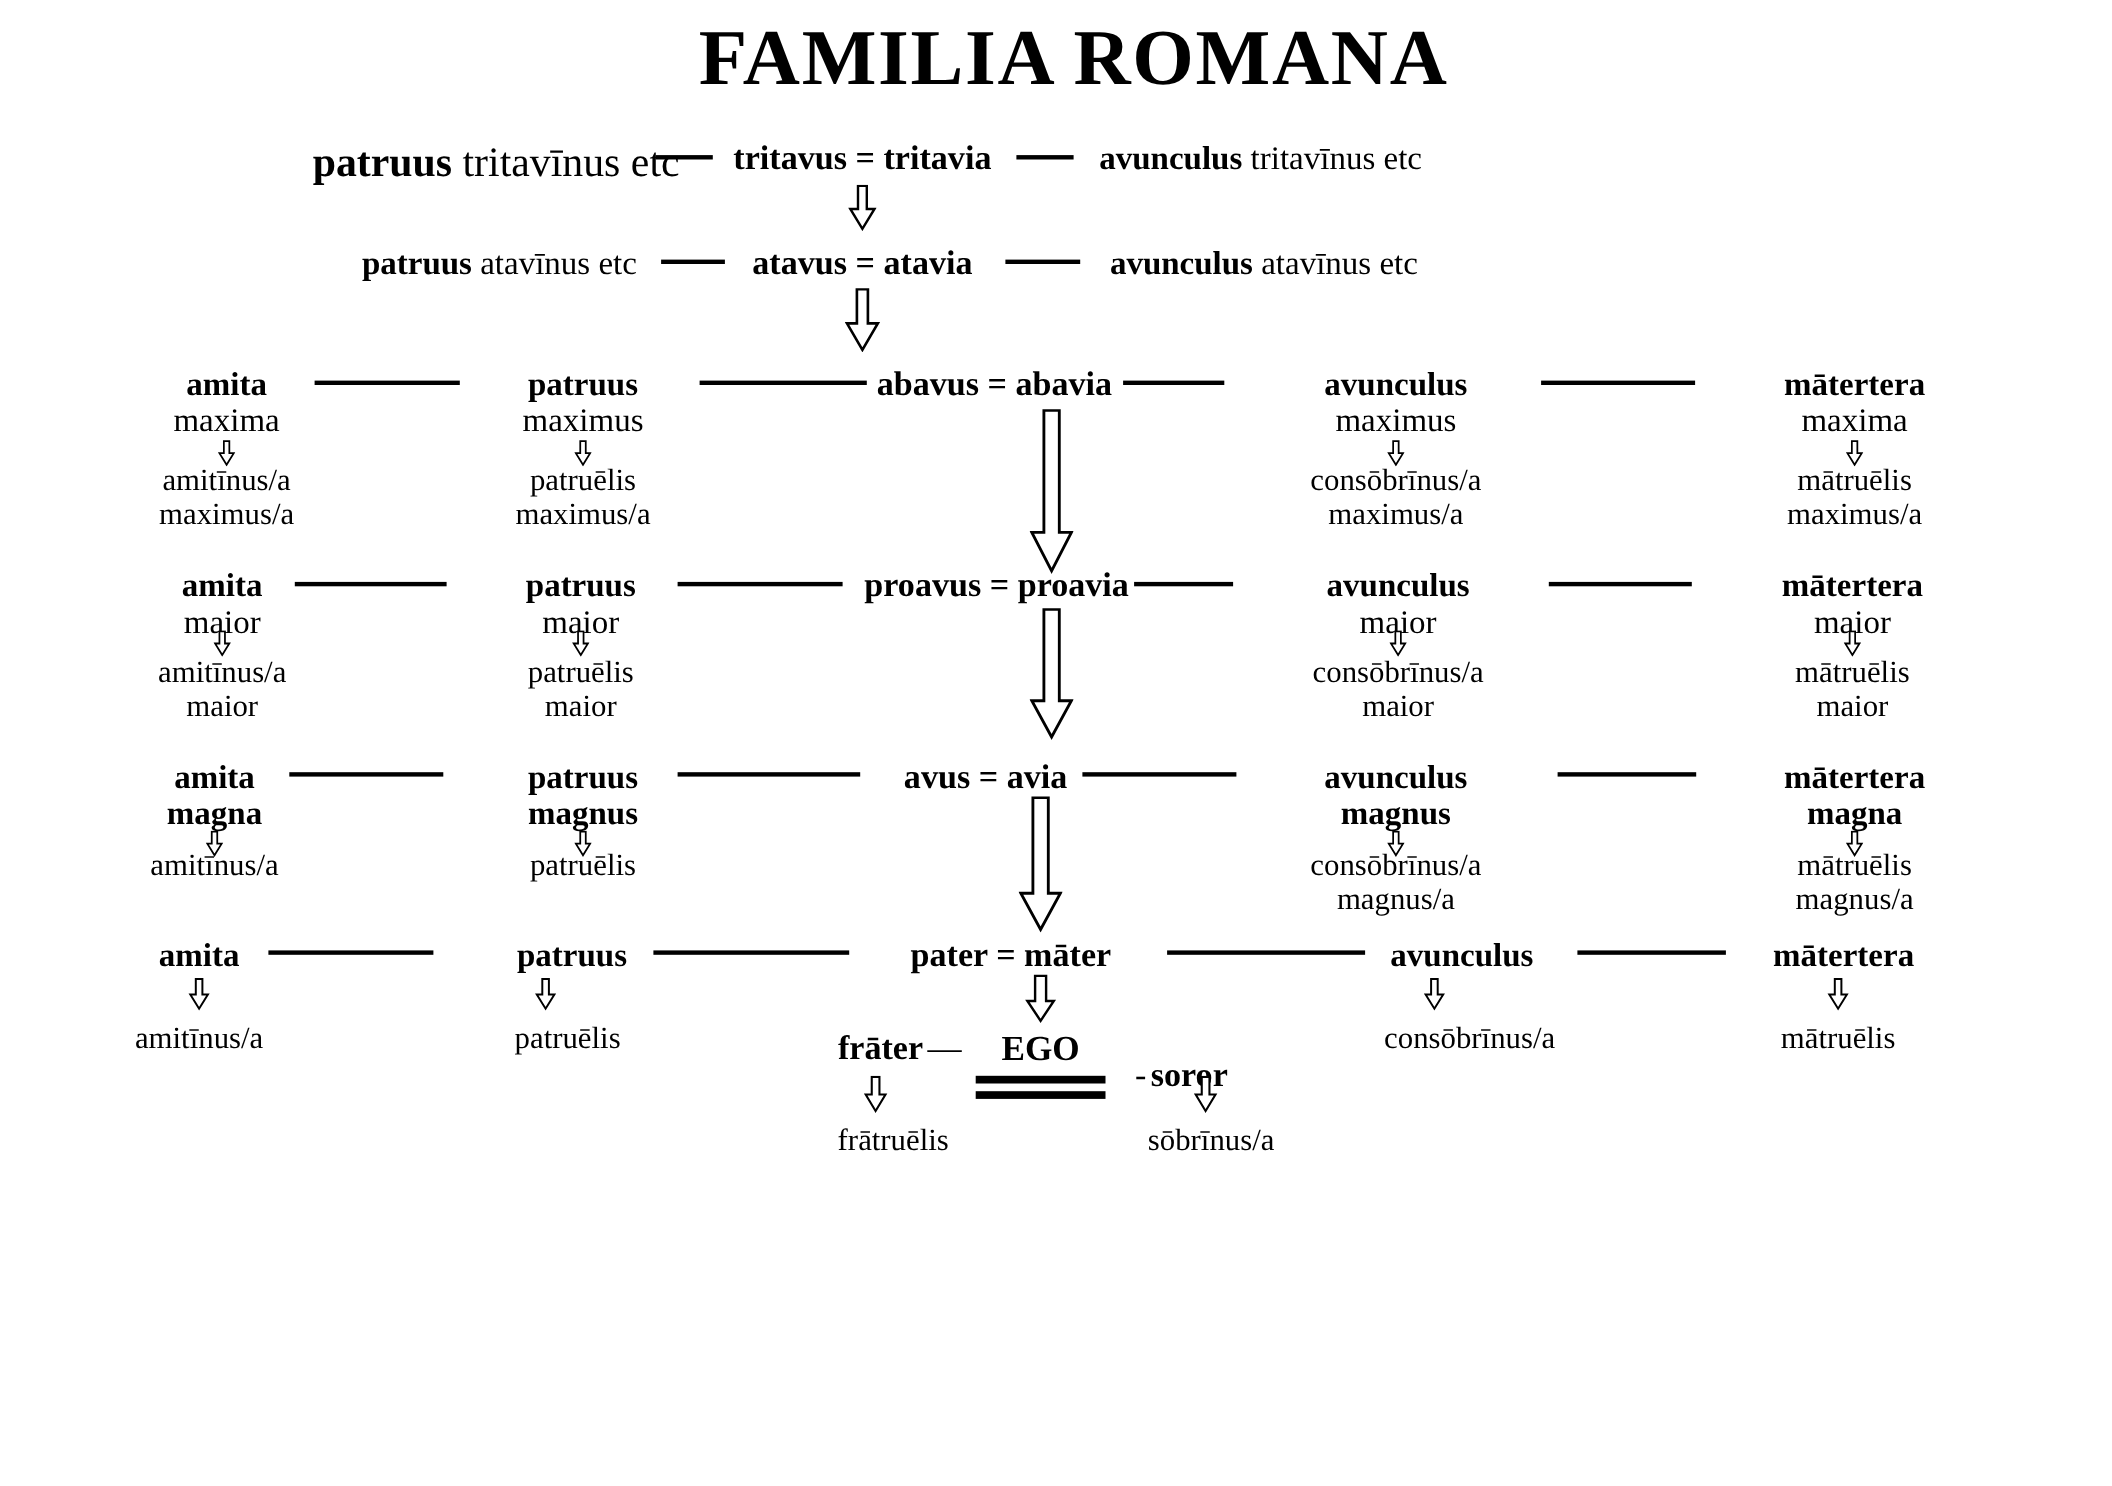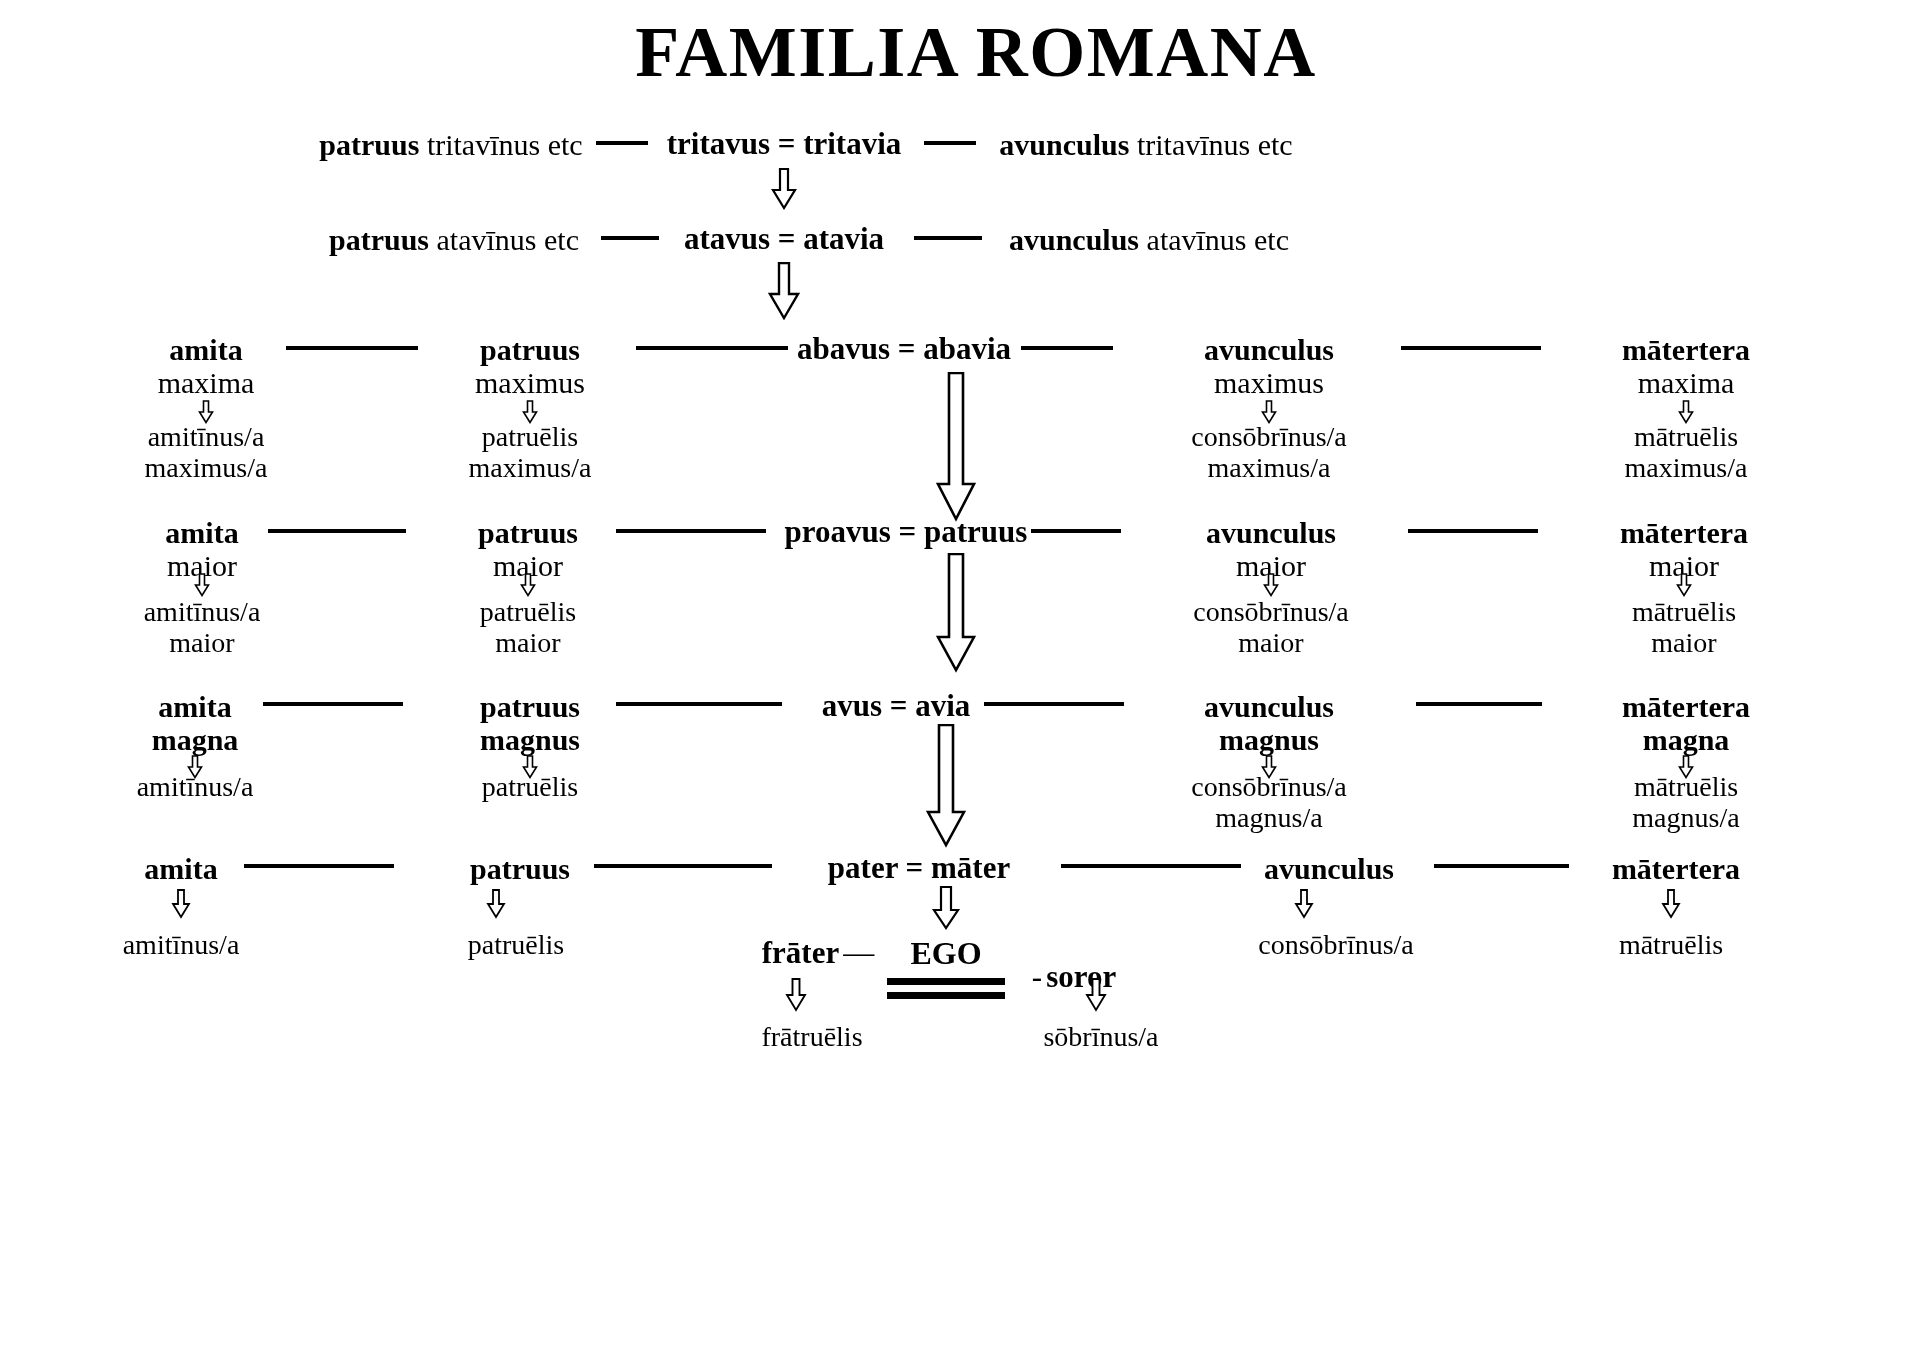--- a/index.html
+++ b/index.html
@@ -103,21 +103,21 @@
   }
   .ego-row .dash { font-weight: normal; padding: 0 4px; }
 </style>
 </head>
 <body>
 
 <div id="diagram">
 
   <div class="title">FAMILIA ROMANA</div>
 
-  <div class="node" style="left:435px; top:128px; font-size:30px;text-align:right;">
+  <div class="node" style="left:435px; top:128px; font-size:38px;text-align:right;">
     <span class="hd">patruus</span>
     <span class="sub">tritavīnus etc</span>
   </div>
   <div class="hline" style="left:580px; top:141px; width:52px;"></div>
   <div class="spine" style="left:768px; top:128px; font-size:31px;">tritavus = tritavia</div>
   <div class="hline" style="left:908px; top:141px; width:52px;"></div>
   <div class="node" style="left:1130px; top:128px; font-size:30px;text-align:center;">
     <span class="hd">avunculus</span>
     <span class="sub">tritavīnus etc</span>
   </div>
@@ -243,21 +243,21 @@
       <path d="M5.5 1 L10.5 1 L10.5 12 L14.5 12 L8 22.5 L1.5 12 L5.5 12 Z" fill="#ffffff" stroke="#000000" stroke-width="1.6" stroke-linejoin="miter"></path>
     </svg>
   </div>
   <div class="node" style="left:512px; top:597px; font-size:28px;">
     <div class="desc">patruēlis</div>
     <div class="desc">maior</div>
   </div>
 
   <div class="hline" style="left:600px; top:529px; width:150px;"></div>
 
-  <div class="spine" style="left:890px; top:516px; font-size:31px;">proavus = patruus</div>
+  <div class="spine" style="left:890px; top:516px; font-size:31px;">proavus = proavia</div>
 
   <div class="hline" style="left:1015px; top:529px; width:90px;"></div>
 
   <div class="node" style="left:1255px; top:516px; font-size:30px;">
     <div class="hd">avunculus</div>
     <div class="sub">maior</div>
   </div>
   <div class="arrow-s" style="left:1255px; top:573px;">
     <svg width="16" height="24" viewBox="0 0 16 24">
       <path d="M5.5 1 L10.5 1 L10.5 12 L14.5 12 L8 22.5 L1.5 12 L5.5 12 Z" fill="#ffffff" stroke="#000000" stroke-width="1.6" stroke-linejoin="miter"></path>

